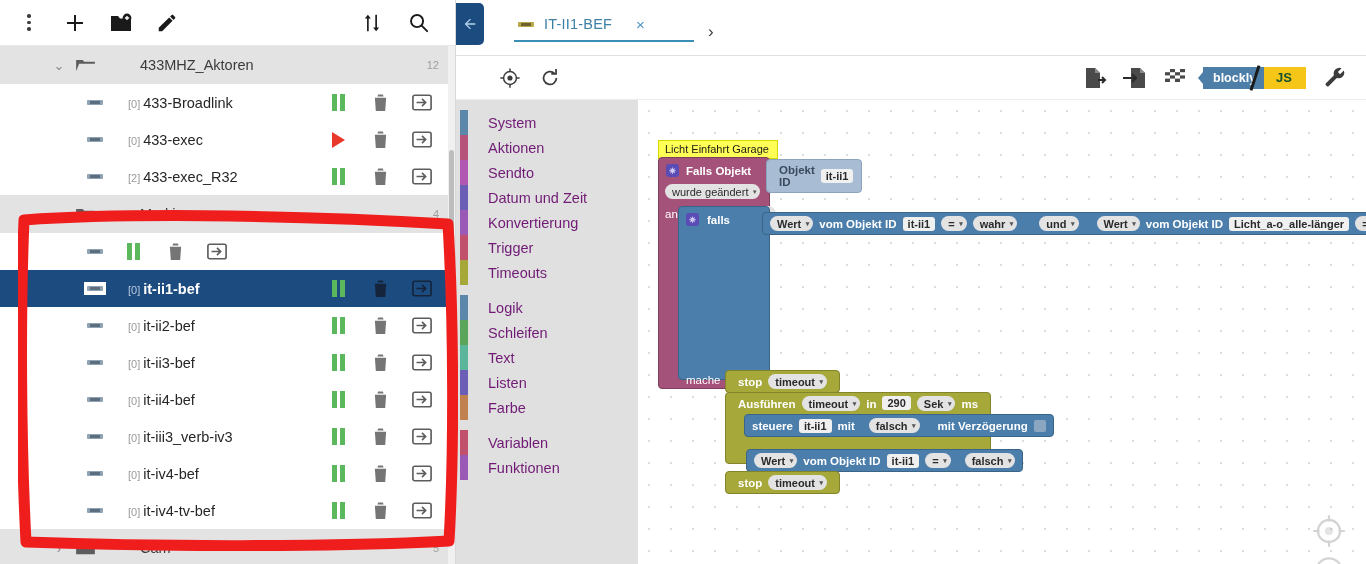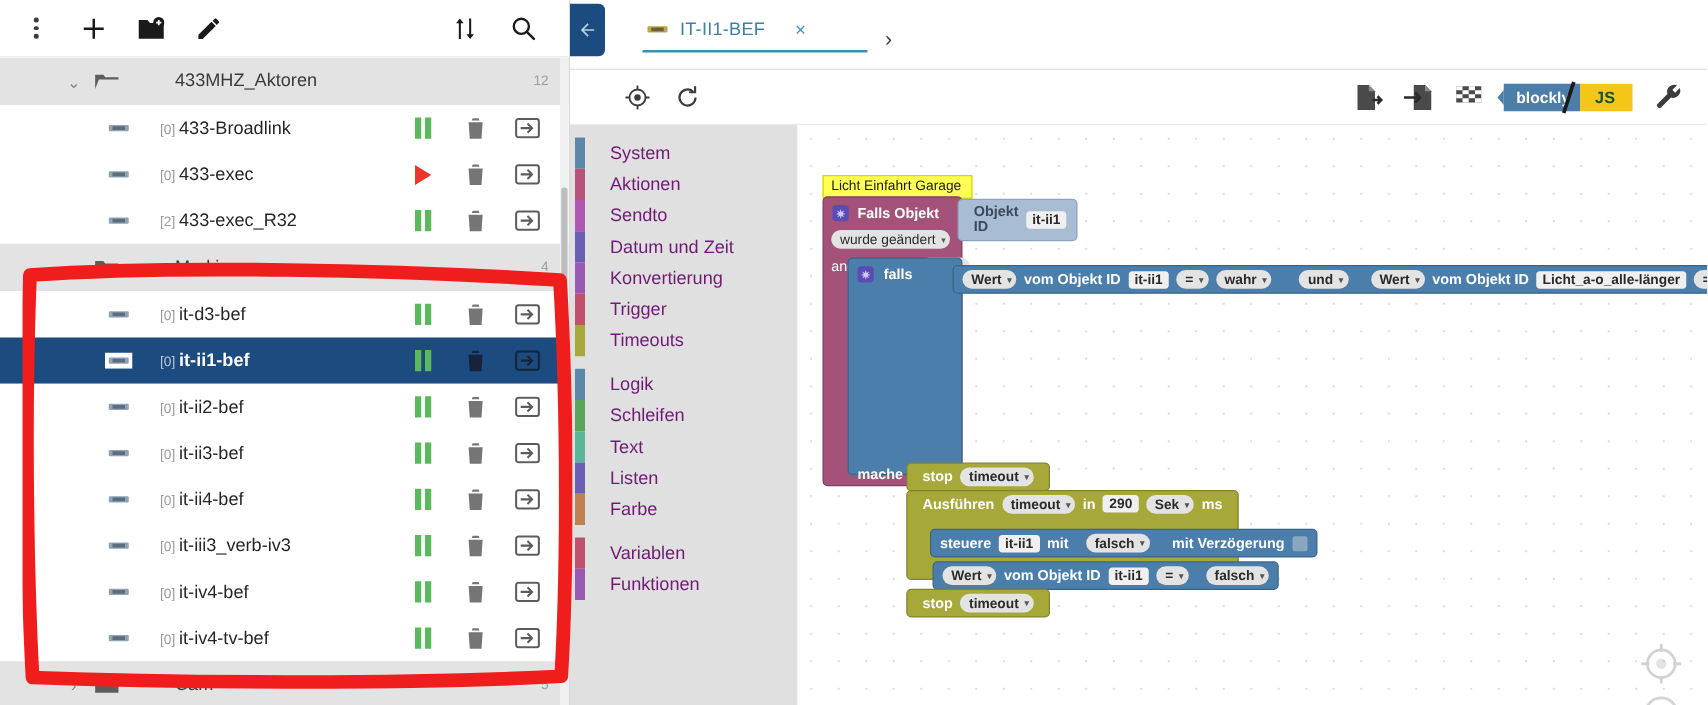--- a/index.html
+++ b/index.html
@@ -235,21 +235,21 @@
     white-space: nowrap;
   }
   .b-ctrl {
     position: absolute; background: #4b7eab; border: 1px solid #3b6489;
     border-radius: 4px; padding: 3px 7px; display: flex;
     align-items: center; gap: 6px; color: #fff; font-weight: bold;
     white-space: nowrap;
   }
   .chk { width: 12px; height: 12px; background: #8aa6c0; border-radius: 2px; display: inline-block; }
   .side-lbl {
-    position: absolute; color: #fff; font-weight: bold; font-size: 11.5px;
+    position: absolute; color: #fff; font-weight: normal; font-size: 11.5px;
   }
 
   .nav-ctrl { position: absolute; right: 18px; opacity: .22; }
 </style>
 </head>
 <body>
 
 <div class="app">
 
   <div class="left-panel">
@@ -396,21 +396,20 @@
         <span class="fcount">4</span>
       </div>
 
       <div class="item-row">
         <span class="ico-dev">
           <svg width="20" height="9" viewBox="0 0 20 9">
               <rect x="2" y="2" width="16" height="5" rx="1" fill="#8fa3b5"></rect>
               <rect x="5" y="3" width="10" height="3" fill="#5c6e7d"></rect>
             </svg>
         </span>
-        <span class="iname"><span class="idx">[0]</span><span>it-d3-bef</span></span>
         <span class="act">
             <span class="pause-ico">
               <b></b>
               <b></b>
             </span>
           </span>
         <span class="act">
           <svg width="15" height="19" viewBox="0 0 16 20">
               <path d="M2 5h12l-1 14H3zM5.5 1.5h5l.8 2H4.7z" fill="#757575"></path>
             </svg>
@@ -837,21 +836,21 @@
 
           <div class="b-yellow" style="left:67px; top:252px; padding-bottom:52px; align-items:flex-start;">
             <span style="padding-top:2px">Ausführen</span>
             <span class="fld-drop">timeout</span>
             <span style="padding-top:2px">in</span>
             <span class="fld">290</span>
             <span class="fld-drop">Sek</span>
             <span style="padding-top:2px">ms</span>
           </div>
 
-          <div class="b-ctrl" style="left:86px; top:283px;">
+          <div class="b-ctrl" style="left:86px; top:274px;">
             <span>steuere</span>
             <span class="fld">it-ii1</span>
             <span>mit</span>
             <span class="fld-drop" style="margin-left:8px">falsch</span>
             <span style="margin-left:12px">mit Verzögerung</span>
             <span class="chk"></span>
           </div>
 
           <div class="cond-bar" style="left:88px; top:309px;">
             <span class="fld-drop">Wert</span>

